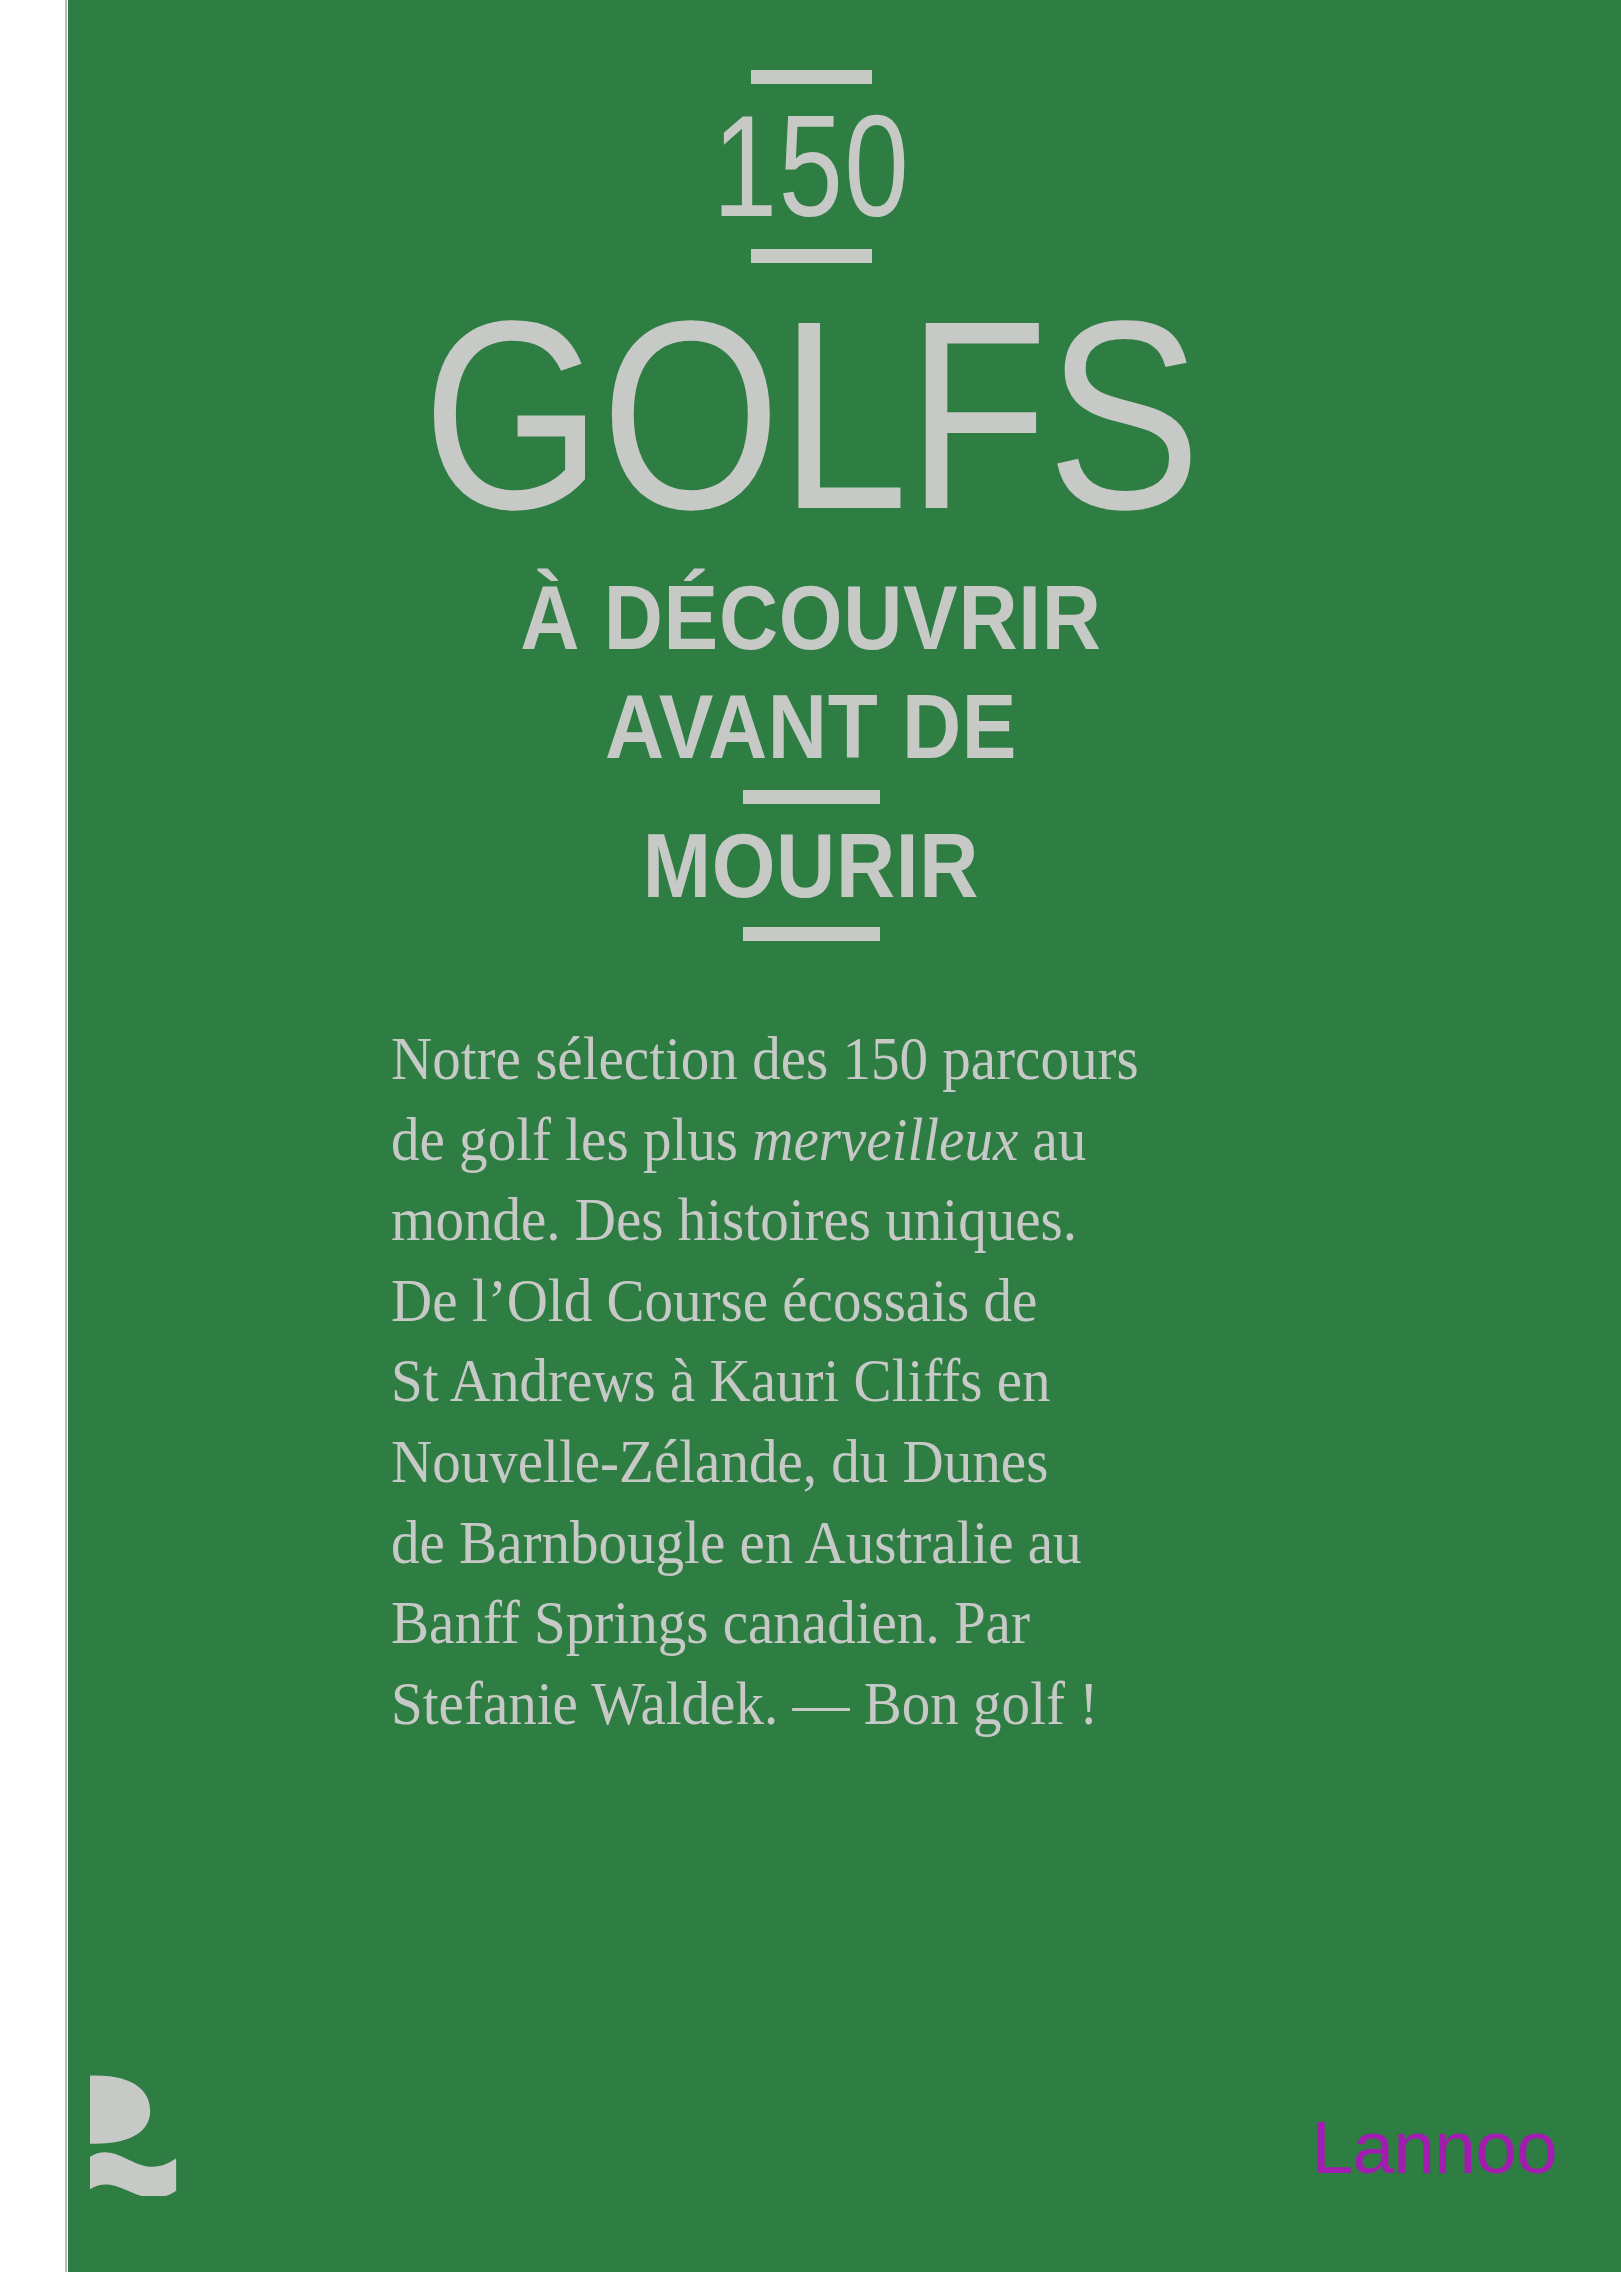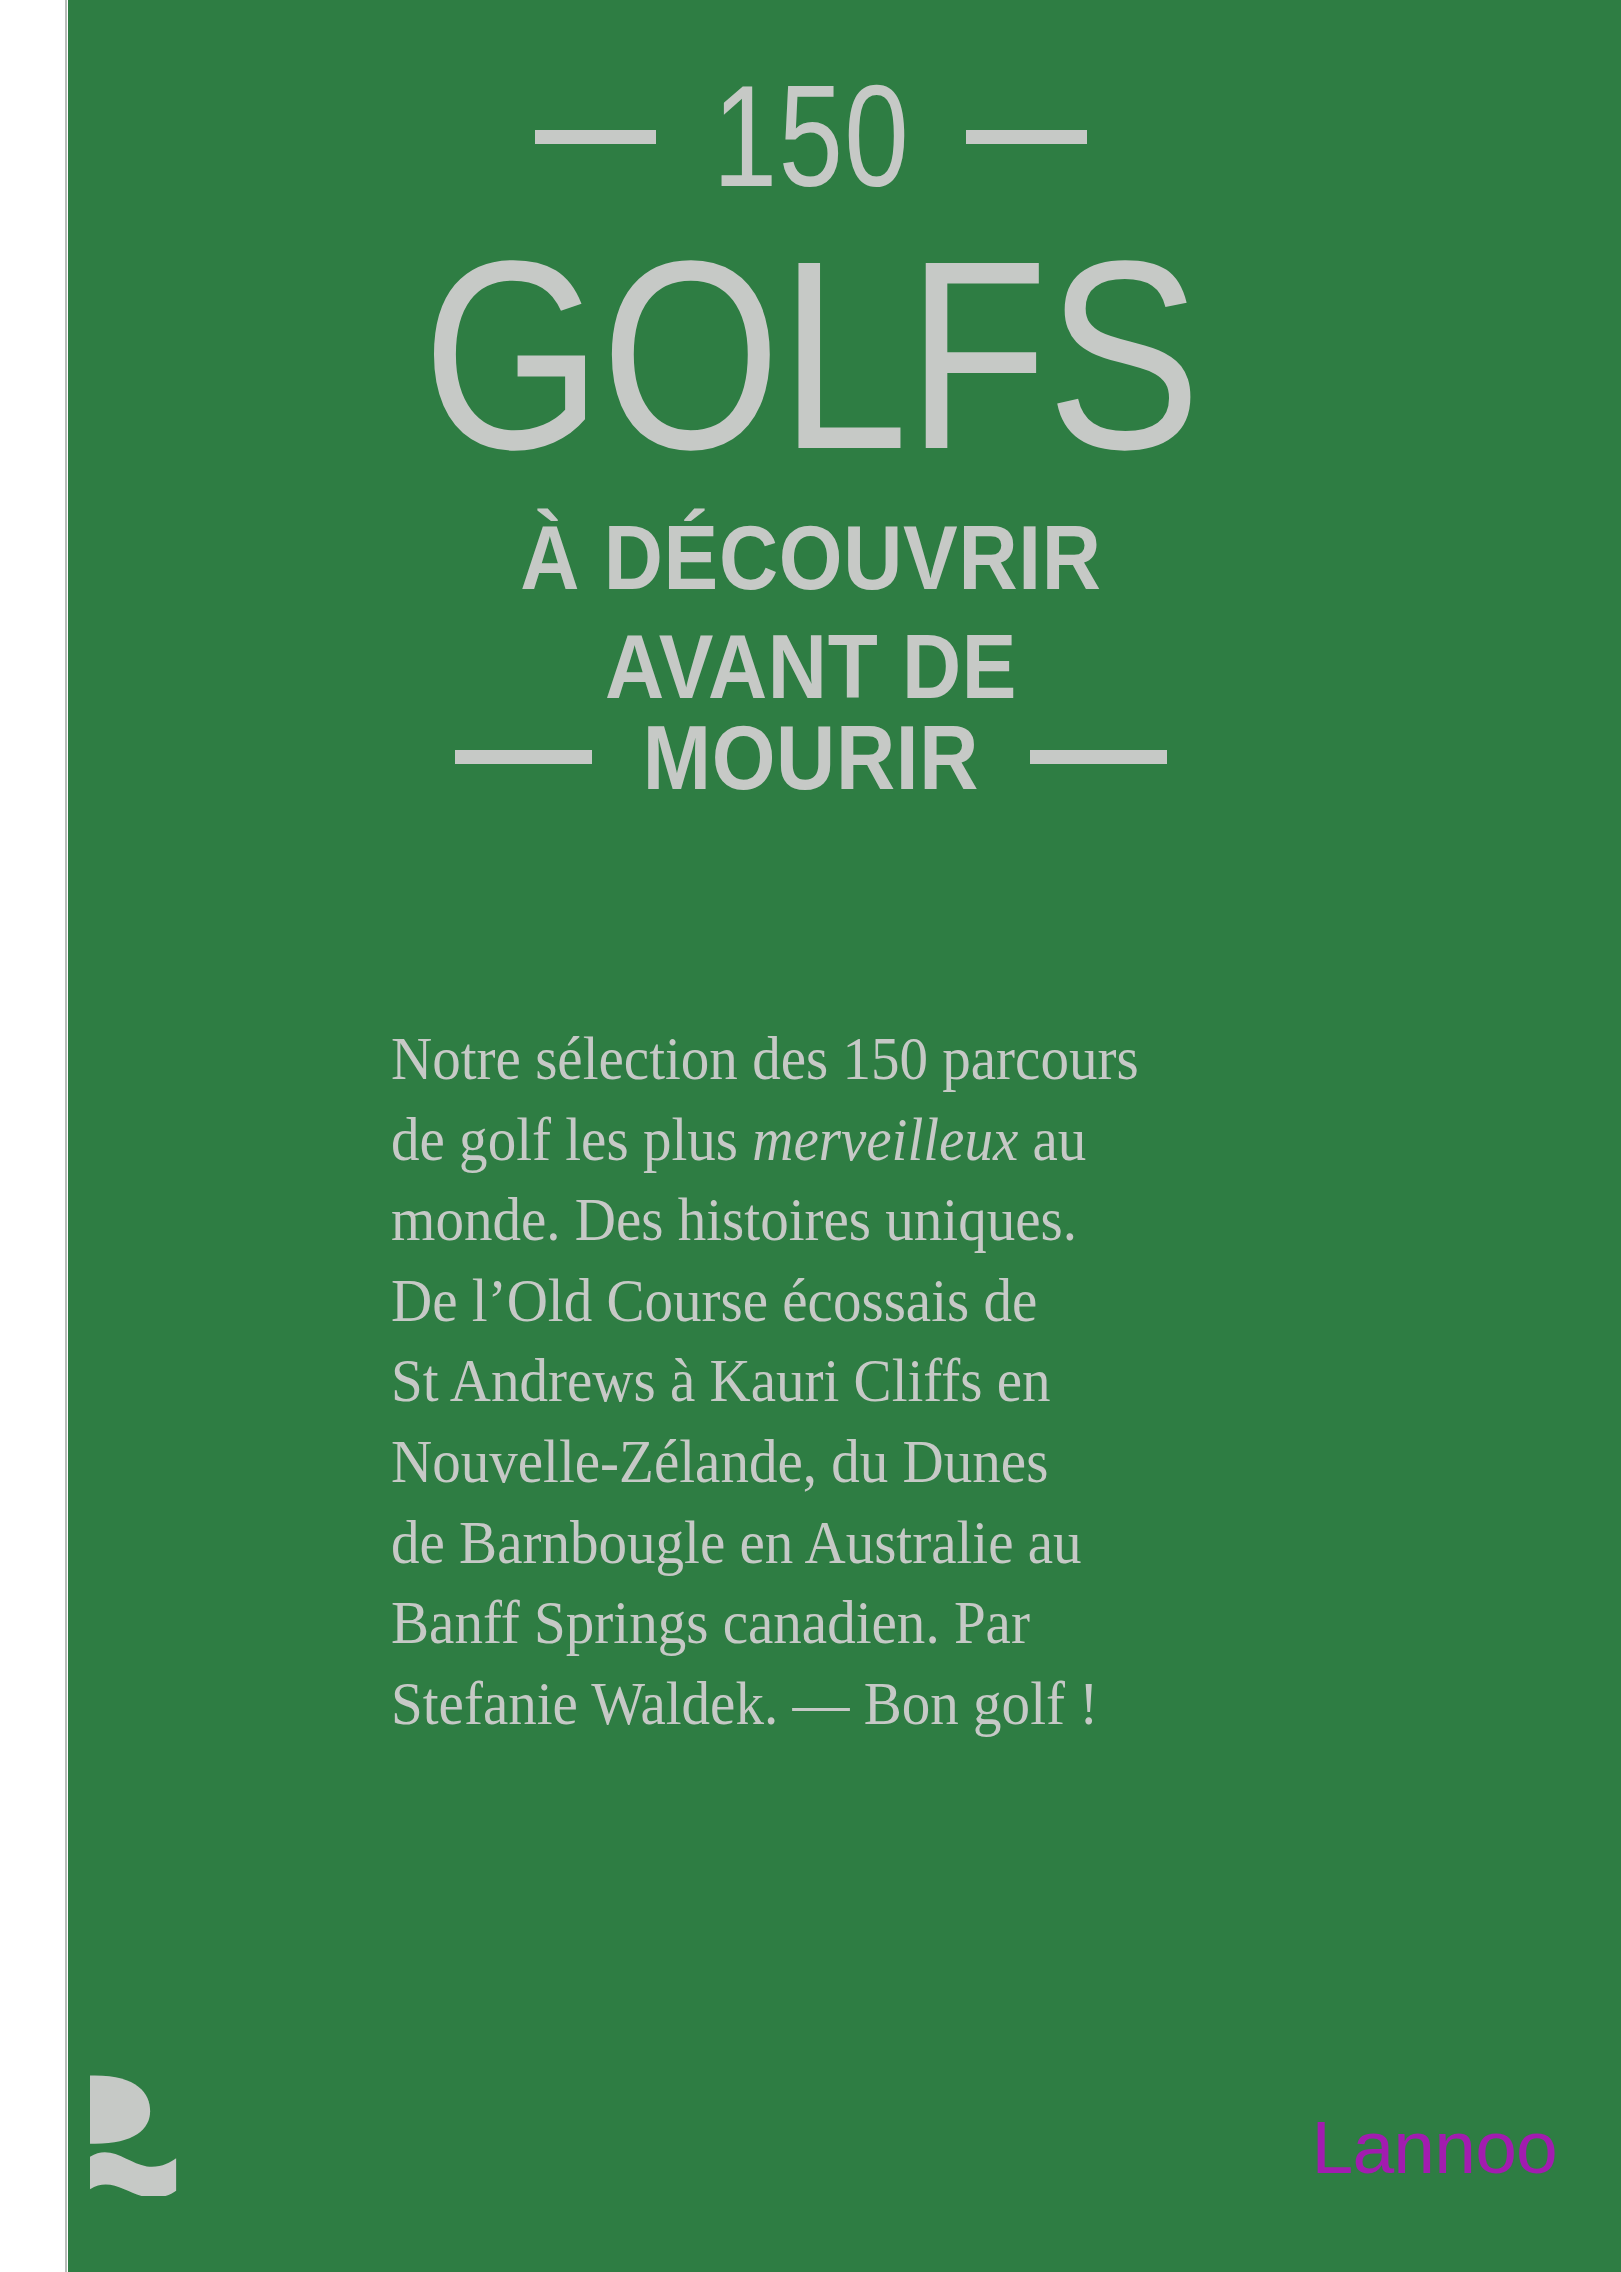--- a/index.html
+++ b/index.html
@@ -42,21 +42,22 @@
     position: absolute;
     left: 0; top: 70px;
     width: 100%;
     text-align: center;
   }
 
   .rule-row {
     display: flex;
     align-items: center;
     justify-content: center;
-    gap: 32px;
+    gap: 16px;
+    flex-direction: column;
   }
   .dash {
     display: block;
     background: #C6C9C6;
   }
   .dash-150 { width: 121px; height: 14px; }
   .dash-mourir { width: 137px; height: 14px; }
 
   .num-150 {
     font-family: "Liberation Sans Narrow", "Liberation Sans", sans-serif;
@@ -91,21 +92,21 @@
     line-height: 1.0;
     letter-spacing: 0.8px;
     color: #C6C9C6;
     transform: scaleX(0.90);
     transform-origin: center;
     display: block;
     white-space: nowrap;
   }
   #sub-1 { margin-top: 33px; }
   #sub-2 { margin-top: 18px; }
-  #sub-3-row { }
+  #sub-3-row { margin-top: 18px; }
 
   
   #blurb {
     position: absolute;
     left: 50%;
     top: 1018px;
     transform: translateX(-50%);
     width: 913px;
     text-align: left;
     color: #C6C9C6;

